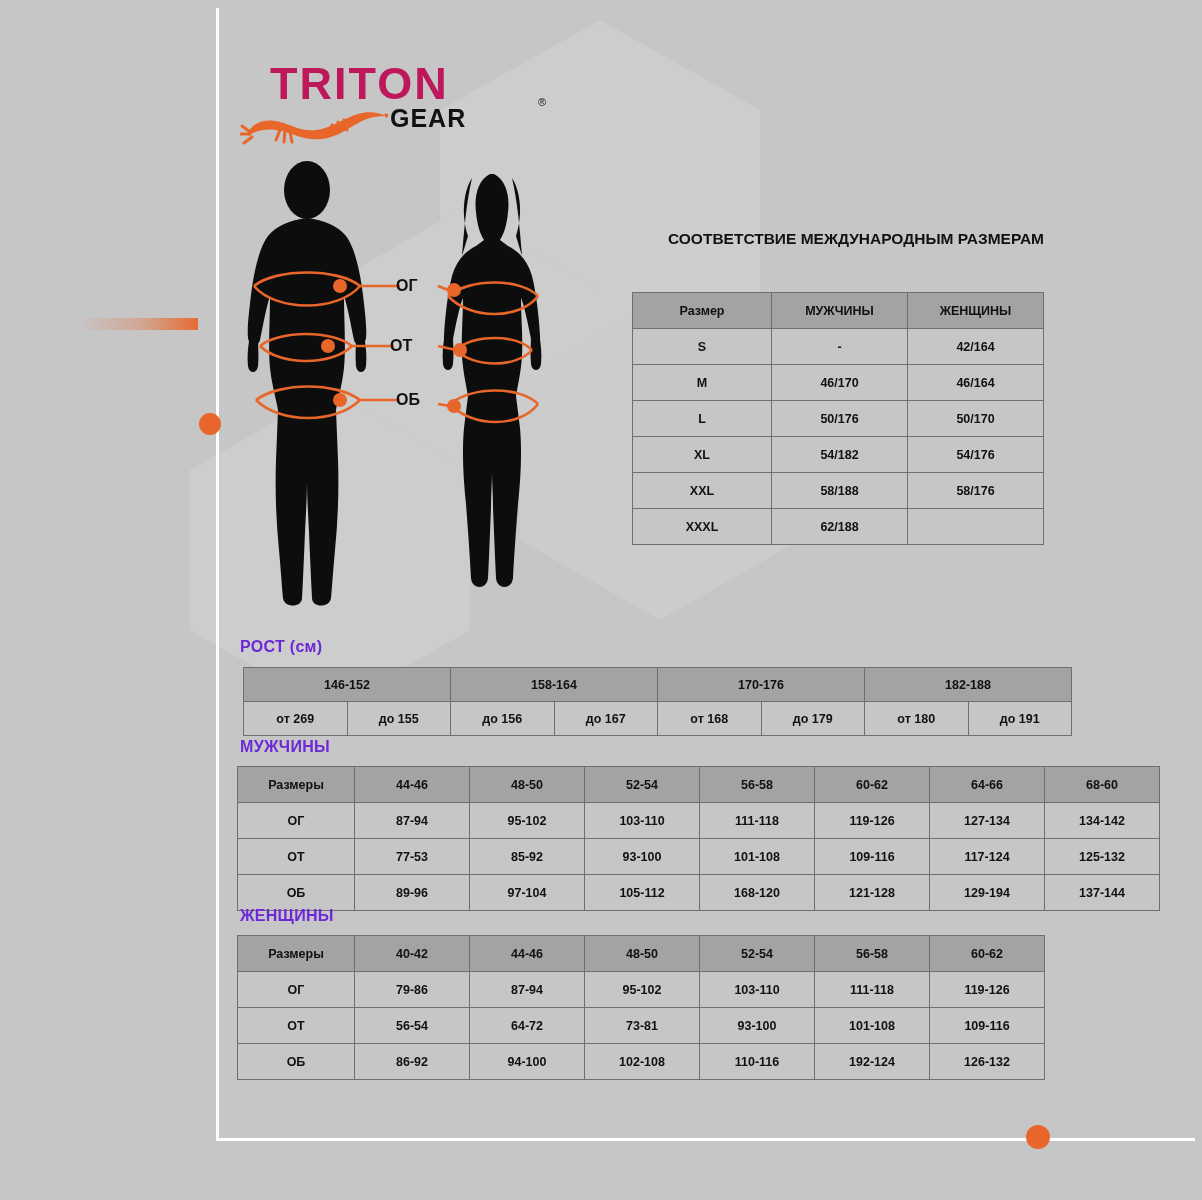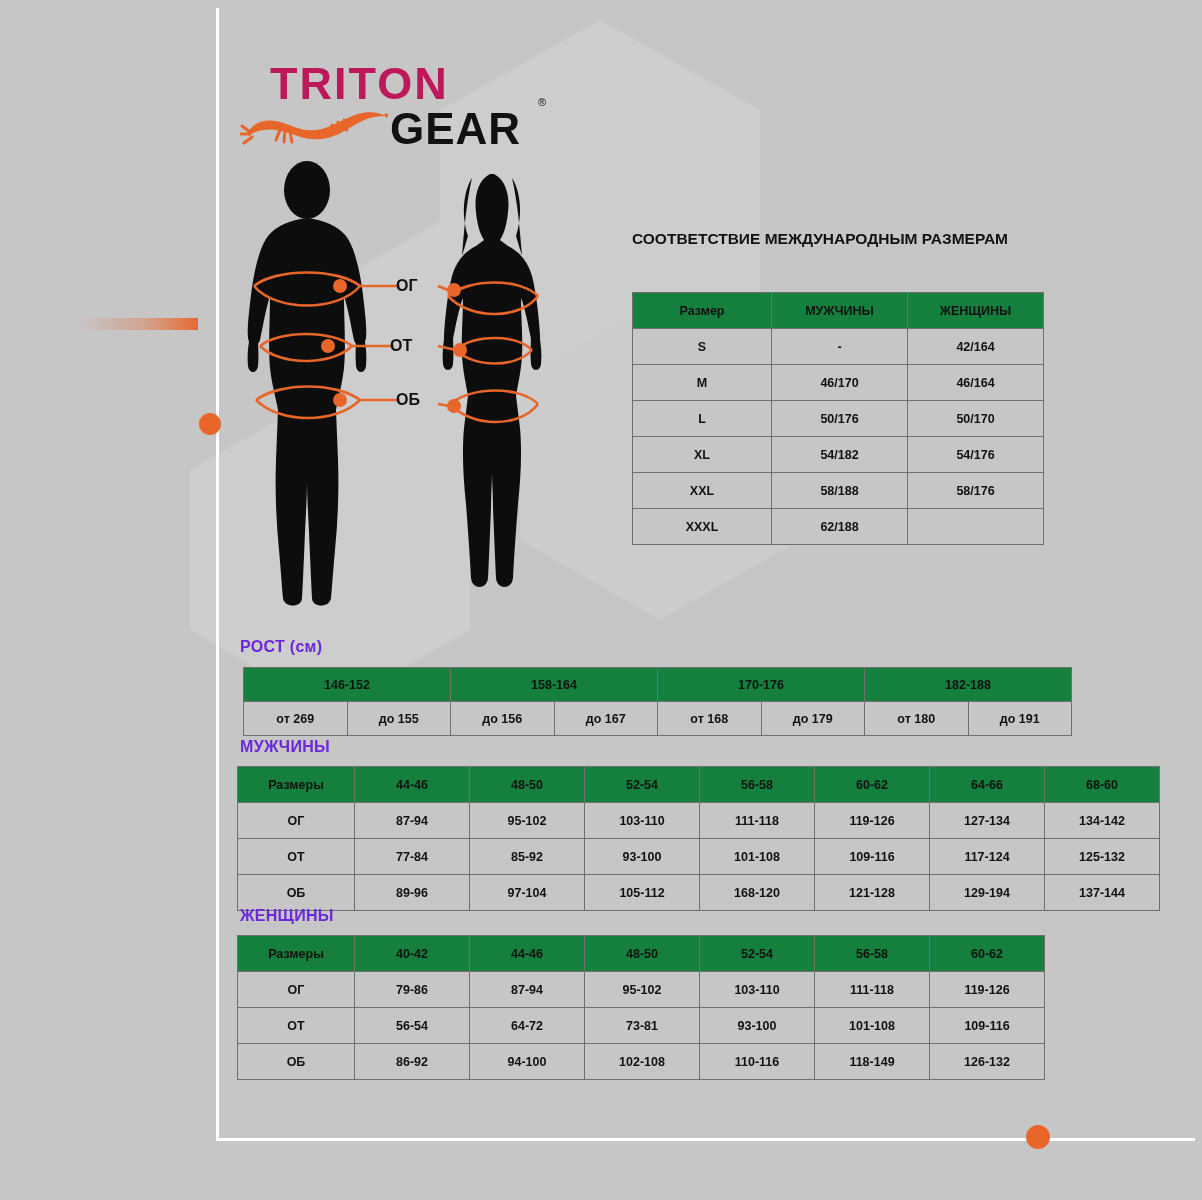--- a/index.html
+++ b/index.html
@@ -23,55 +23,55 @@
   .smear{position:absolute;left:78px;top:318px;width:120px;height:12px;
     background:linear-gradient(90deg,rgba(232,102,42,0) 0%,rgba(232,102,42,.35) 55%,rgba(232,102,42,.95) 100%);}
 
   
   .logo{position:absolute;left:240px;top:58px;width:320px;height:90px;}
   .logo-word{
     position:absolute;left:30px;top:0;font-size:45px;font-weight:bold;
     letter-spacing:2px;color:#be185d;font-family:"Liberation Sans",sans-serif;
   }
   .logo-gear{
-    position:absolute;left:150px;top:46px;font-size:44px;font-weight:bold;
+    position:absolute;left:150px;top:46px;font-size:25px;font-weight:bold;
     letter-spacing:1px;color:#111;text-align:right;
   }
   .logo-reg{position:absolute;left:298px;top:38px;font-size:11px;color:#111;}
   .logo-liz{position:absolute;left:0;top:34px;}
 
   
   .figures{position:absolute;left:232px;top:160px;width:360px;height:470px;}
   .meas-label{
     position:absolute;font-size:16px;font-weight:bold;color:#111;
   }
 
   
   h2.sec{
     position:absolute;margin:0;font-size:16px;font-weight:bold;color:#6d28d9;
     letter-spacing:.3px;
   }
   .intl-title{
     position:absolute;left:632px;top:228px;width:412px;
-    text-align:left;font-size:15.5px;font-weight:bold;line-height:21px;
+    text-align:right;font-size:15.5px;font-weight:bold;line-height:21px;
     color:#111;
   }
 
   table{border-collapse:collapse;position:absolute;}
   table td,table th{
     border:1px solid #6f6f6f;
     font-size:12.5px;
     text-align:center;
     color:#111;
     font-weight:bold;
     padding:0;
     height:35px;
   }
   table td.body-cell{font-weight:bold;background:#c6c6c6;}
-  th{background:#15803d;color:#111;font-size:12.5px;}
+  th{background:#a3a3a3;color:#111;font-size:12.5px;}
   .tbl-intl{left:632px;top:292px;}
   .tbl-intl th,.tbl-intl td{width:135px;}
   .tbl-intl th:first-child,.tbl-intl td:first-child{width:138px;}
 
   .tbl-rost{left:243px;top:667px;}
   .tbl-rost th{width:205px;height:33px;}
   .tbl-rost td{width:102.5px;height:33px;}
 
   .tbl-men{left:237px;top:766px;}
   .tbl-men th,.tbl-men td{width:114px;height:35px;}
@@ -266,21 +266,21 @@
     <td class="body-cell">87-94</td>
     <td class="body-cell">95-102</td>
     <td class="body-cell">103-110</td>
     <td class="body-cell">111-118</td>
     <td class="body-cell">119-126</td>
     <td class="body-cell">127-134</td>
     <td class="body-cell">134-142</td>
   </tr>
   <tr>
     <td class="body-cell">ОТ</td>
-    <td class="body-cell">77-84</td>
+    <td class="body-cell">77-53</td>
     <td class="body-cell">85-92</td>
     <td class="body-cell">93-100</td>
     <td class="body-cell">101-108</td>
     <td class="body-cell">109-116</td>
     <td class="body-cell">117-124</td>
     <td class="body-cell">125-132</td>
   </tr>
   <tr>
     <td class="body-cell">ОБ</td>
     <td class="body-cell">89-96</td>
@@ -323,17 +323,17 @@
     <td class="body-cell">93-100</td>
     <td class="body-cell">101-108</td>
     <td class="body-cell">109-116</td>
   </tr>
   <tr>
     <td class="body-cell">ОБ</td>
     <td class="body-cell">86-92</td>
     <td class="body-cell">94-100</td>
     <td class="body-cell">102-108</td>
     <td class="body-cell">110-116</td>
-    <td class="body-cell">118-149</td>
+    <td class="body-cell">192-124</td>
     <td class="body-cell">126-132</td>
   </tr>
 </tbody>
   </table>
 
 </body></html>

